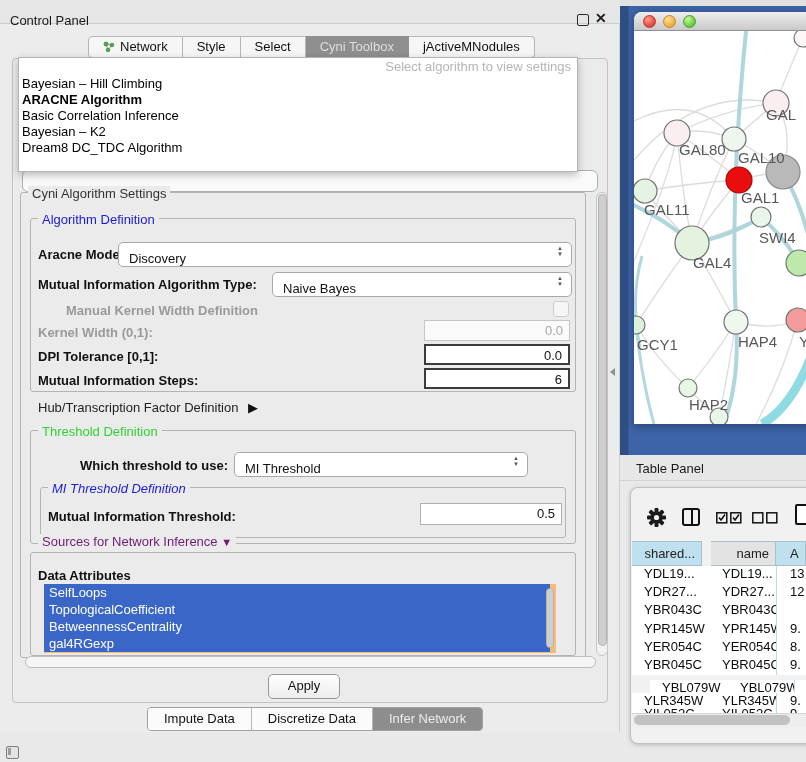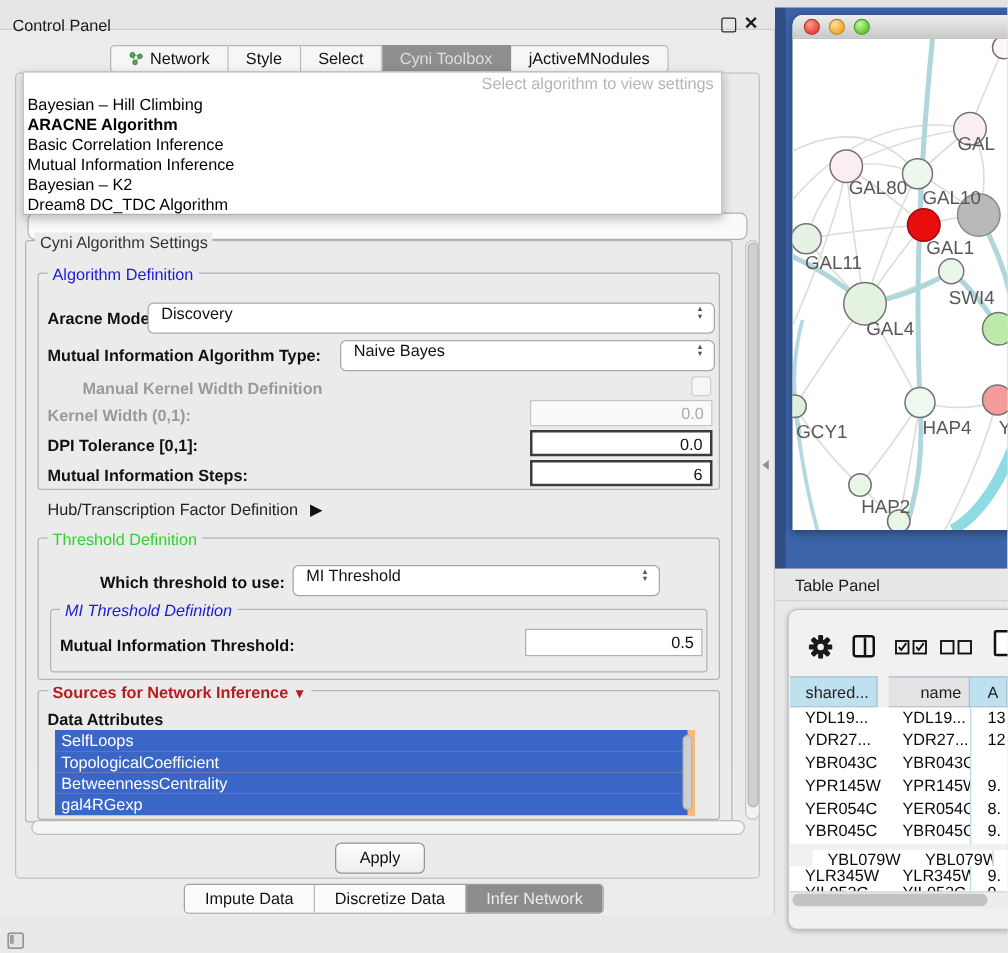--- a/index.html
+++ b/index.html
@@ -25,21 +25,21 @@
   .inner-panel{left:12px;top:58px;width:596px;height:645px;border:1px solid #c2c2c2;border-radius:4px;background:#ebebeb;box-sizing:border-box;}
   .combo-behind{left:22px;top:170px;width:576px;height:22px;border:1px solid #b0b0b0;border-radius:6px;background:#fafafa;box-sizing:border-box;}
   
   .group{border:1px solid #b4b4b4;border-radius:3px;box-sizing:border-box;}
   .group-title{font-size:13px;background:#ebebeb;padding:0 4px;white-space:nowrap;}
   .t-dark{color:#333;}
   .t-blue{color:#1b1bd6;}
   .t-green{color:#2ed32e;}
   .lbl{font-size:13px;color:#111;font-weight:bold;white-space:nowrap;}
   .lbl-dis{font-size:13px;color:#9a9a9a;font-weight:bold;white-space:nowrap;}
-  .combo{background:#fff;border:1px solid #a8a8a8;border-radius:5px;box-sizing:border-box;font-size:13px;color:#111;display:flex;align-items:flex-start;padding-left:10px;}
+  .combo{background:#fff;border:1px solid #a8a8a8;border-radius:5px;box-sizing:border-box;font-size:13px;color:#111;display:flex;align-items:flex-end;padding-left:10px;}
   .stepper{position:absolute;right:8px;top:2px;font-size:6px;line-height:6px;color:#555;text-align:center;}
   .field{background:#fff;border:1px solid #b0b0b0;box-sizing:border-box;font-size:13px;color:#111;text-align:right;padding:2px 6px 0 0;}
   .field.dis{background:#fafafa;border-color:#c6c6c6;color:#a8a8a8;}
   .field.strong{border:2px solid #3c3c3c;}
   .checkbox-dis{width:14px;height:14px;border:1px solid #cfcfcf;border-radius:3px;background:#f6f6f6;}
   .arrow-right{display:inline-block;margin-left:6px;color:#111;font-size:11px;}
   .list{background:#fdba74;overflow:hidden;}
   .list-item{height:17px;line-height:17px;background:#3a66c8;color:#fff;font-size:13px;padding-left:5px;}
   .vscroll-track{background:#f2f2f2;border:1px solid #c6c6c6;border-radius:6px;box-sizing:border-box;}
   .vscroll-thumb{background:#cfcfcf;border:1px solid #b2b2b2;border-radius:5px;box-sizing:border-box;}
@@ -161,21 +161,21 @@
   <span>MI Threshold</span>
   <span class="stepper">▲<br>▼</span>
 </div>
 
 <div class="abs group" style="left:40px;top:487px;width:526px;height:51px;"></div>
 <div class="abs group-title t-blue" style="left:48px;top:481px;font-style:italic;">MI Threshold Definition</div>
 <div class="abs lbl" style="left:48px;top:509px;">Mutual Information Threshold:</div>
 <div class="abs field" style="left:420px;top:503px;width:142px;height:22px;">0.5</div>
 
 <div class="abs group" style="left:30px;top:552px;width:546px;height:104px;"></div>
-<div class="abs group-title t-dark" style="left:38px;top:546px;color:#b91c1c;font-weight:bold;">
+<div class="abs group-title t-dark" style="left:38px;top:534px;color:#701a75;">
   <span>Sources for Network Inference</span>
   <span style="font-size:11px;">▼</span>
 </div>
 <div class="abs lbl" style="left:38px;top:568px;">Data Attributes</div>
 
 <div class="abs list" style="left:44px;top:584px;width:512px;height:69px;">
   <div class="list-item" style="width:501px;">SelfLoops</div>
   <div class="list-item" style="width:501px;">TopologicalCoefficient</div>
   <div class="list-item" style="width:501px;">BetweennessCentrality</div>
   <div class="list-item" style="width:501px;">gal4RGexp</div>
@@ -191,21 +191,20 @@
   <div class="btab">Impute Data</div>
   <div class="btab">Discretize Data</div>
   <div class="btab sel">Infer Network</div>
 </div>
 
 <div class="abs popup">
   <div class="popup-placeholder">Select algorithm to view settings</div>
   <div class="popup-item">Bayesian – Hill Climbing</div>
   <div class="popup-item bold">ARACNE Algorithm</div>
   <div class="popup-item">Basic Correlation Inference</div>
-  <div class="popup-item">Mutual Information Inference</div>
   <div class="popup-item">Bayesian – K2</div>
   <div class="popup-item">Dream8 DC_TDC Algorithm</div>
 </div>
 
 <div class="abs splitter-arrow"></div>
 <div class="abs corner-icon"></div>
 
 <div class="abs net-topstrip"></div>
 <div class="abs net-panel"></div>
 <div class="abs net-window"></div>

